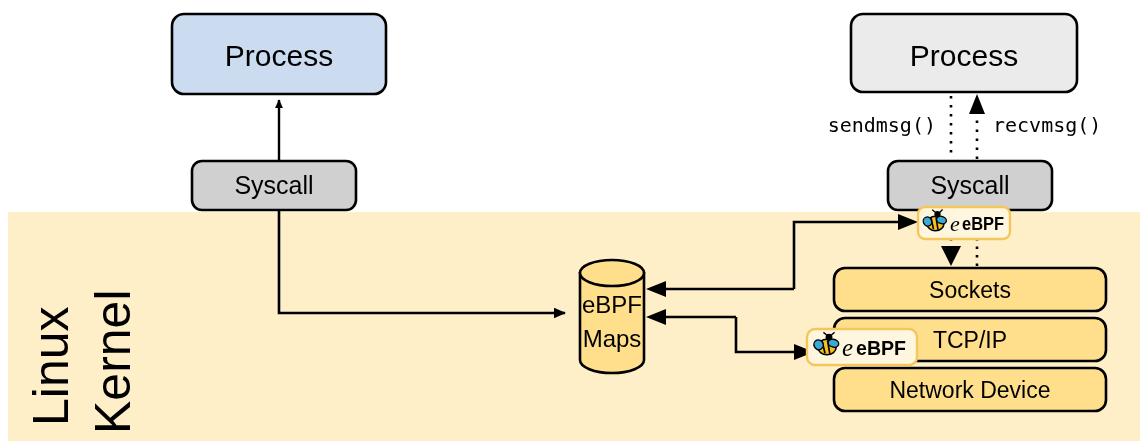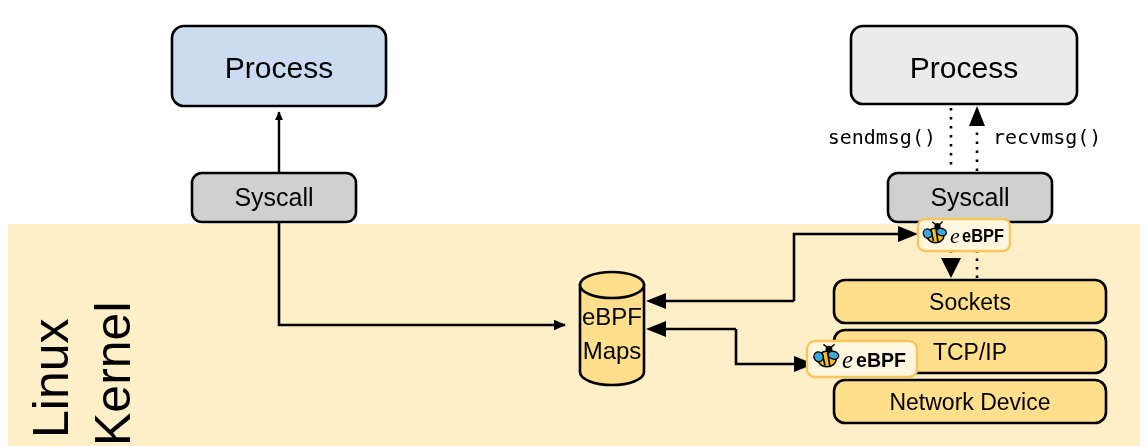--- a/index.html
+++ b/index.html
@@ -9,21 +9,21 @@
   }
   body {
     width: 1148px;
     height: 446px;
     position: relative;
     overflow: hidden;
     font-family: "Liberation Sans", sans-serif;
   }
   #diagram-root {
     position: absolute;
-    left: 0; top: 16px;
+    left: 0; top: 4px;
     width: 1148px;
     height: 426px;
   }
   svg.layer {
     position: absolute;
     left: 0; top: 0;
     width: 1148px;
     height: 446px;
   }
   .node-label {

